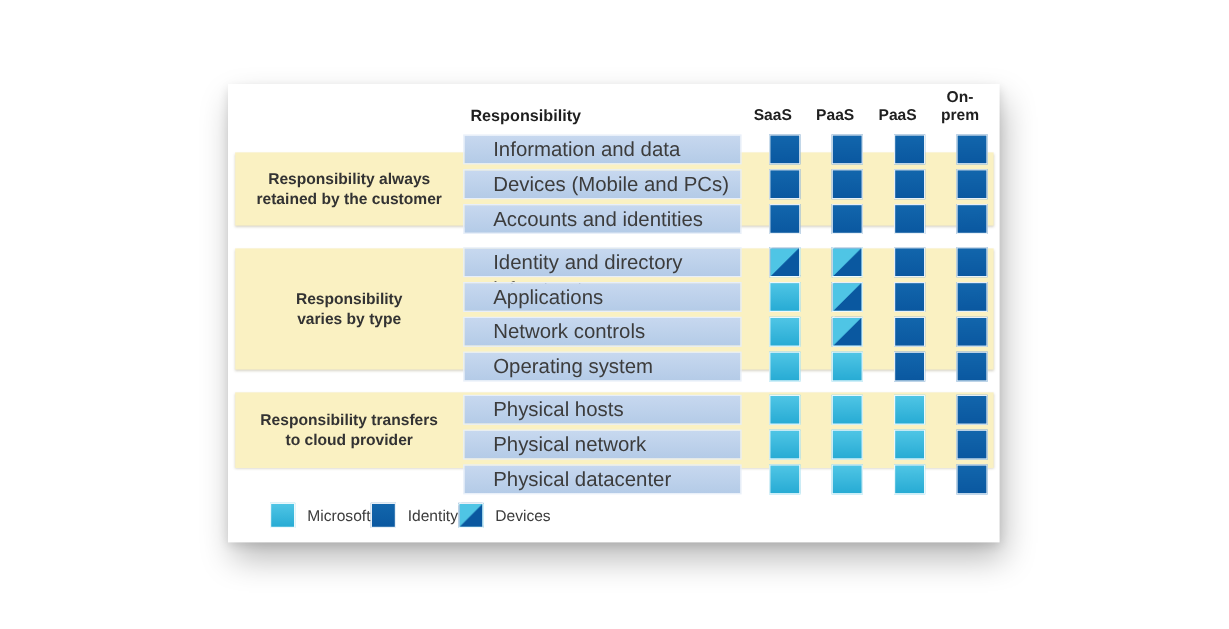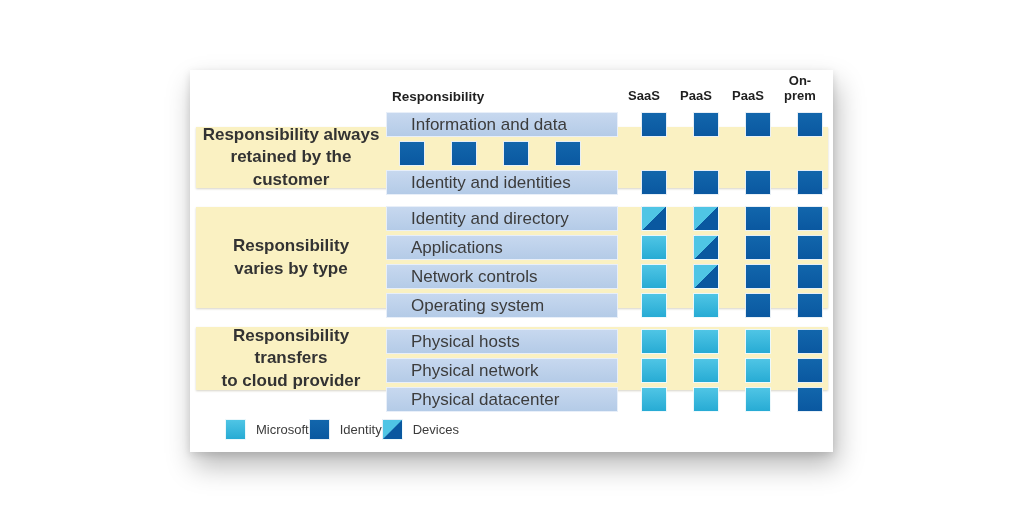--- a/index.html
+++ b/index.html
@@ -31,21 +31,21 @@
     position:absolute; left:6px; width:632px;
     background:var(--band, #FAF1C2);
     box-shadow:0 1px 2px rgba(90,80,30,0.25);
   }
   .band-1 { top:57px;  height:61px; }
   .band-2 { top:137px; height:101px; }
   .band-3 { top:257px; height:63px; }
   .band-label {
     width:190px; height:100%;
     display:flex; align-items:center; justify-content:center;
-    text-align:center; font-size:17px; font-weight:bold; color:#333333;
+    text-align:center; font-size:13px; font-weight:bold; color:#333333;
     white-space:pre-line; line-height:1.3;
   }
 
   
   .rows { position:absolute; left:196px; top:42px; }
   .row { display:flex; align-items:center; height:25px; margin-bottom:4px; }
   .row.group-end { margin-bottom:11px; }
   .row-label {
     width:232px; height:25px; line-height:23px;
     background:linear-gradient(180deg, var(--rowbar-top,#C7D8EF), var(--rowbar-bottom,#B4CBE7));
@@ -111,36 +111,37 @@
           </div>
         <div class="cellslot">
             <div class="cell cell--customer"></div>
           </div>
         <div class="cellslot">
             <div class="cell cell--customer"></div>
           </div>
       </div>
 
       <div class="row">
+        <div class="row-label">Devices (Mobile and PCs)</div>
         <div class="cellslot">
             <div class="cell cell--customer"></div>
           </div>
         <div class="cellslot">
             <div class="cell cell--customer"></div>
           </div>
         <div class="cellslot">
             <div class="cell cell--customer"></div>
           </div>
         <div class="cellslot">
             <div class="cell cell--customer"></div>
           </div>
       </div>
 
       <div class="row group-end">
-        <div class="row-label">Identity and identities</div>
+        <div class="row-label">Accounts and identities</div>
         <div class="cellslot">
             <div class="cell cell--customer"></div>
           </div>
         <div class="cellslot">
             <div class="cell cell--customer"></div>
           </div>
         <div class="cellslot">
             <div class="cell cell--customer"></div>
           </div>
         <div class="cellslot">

